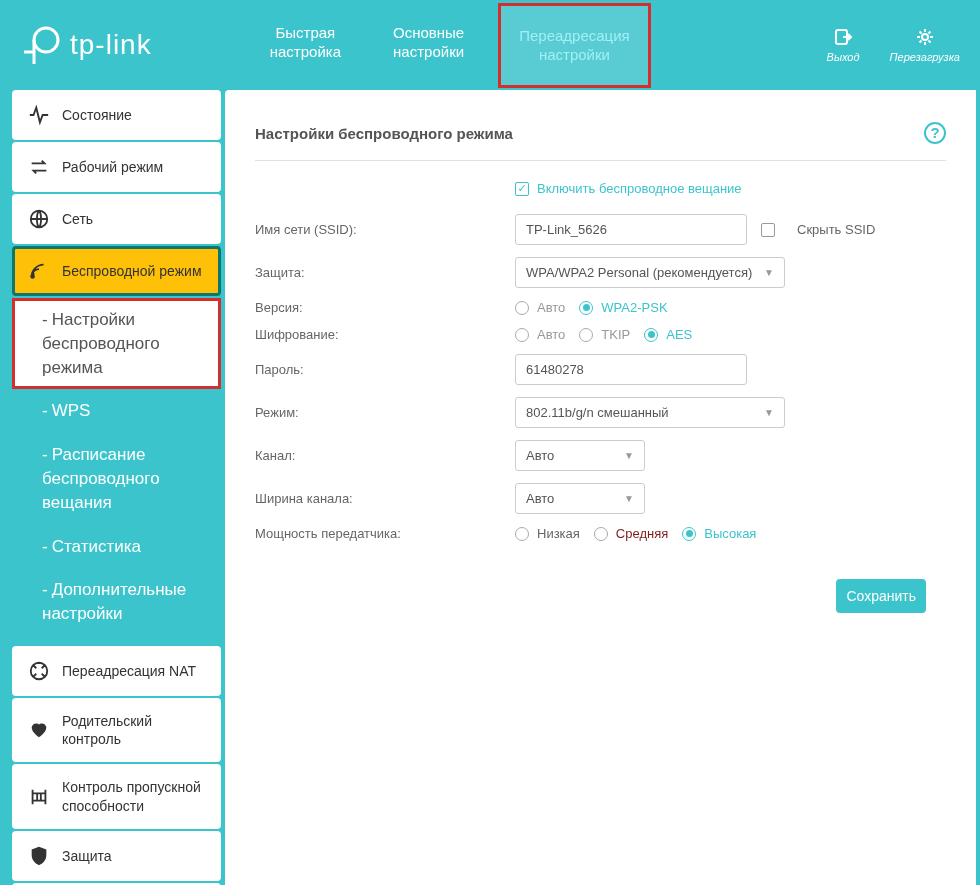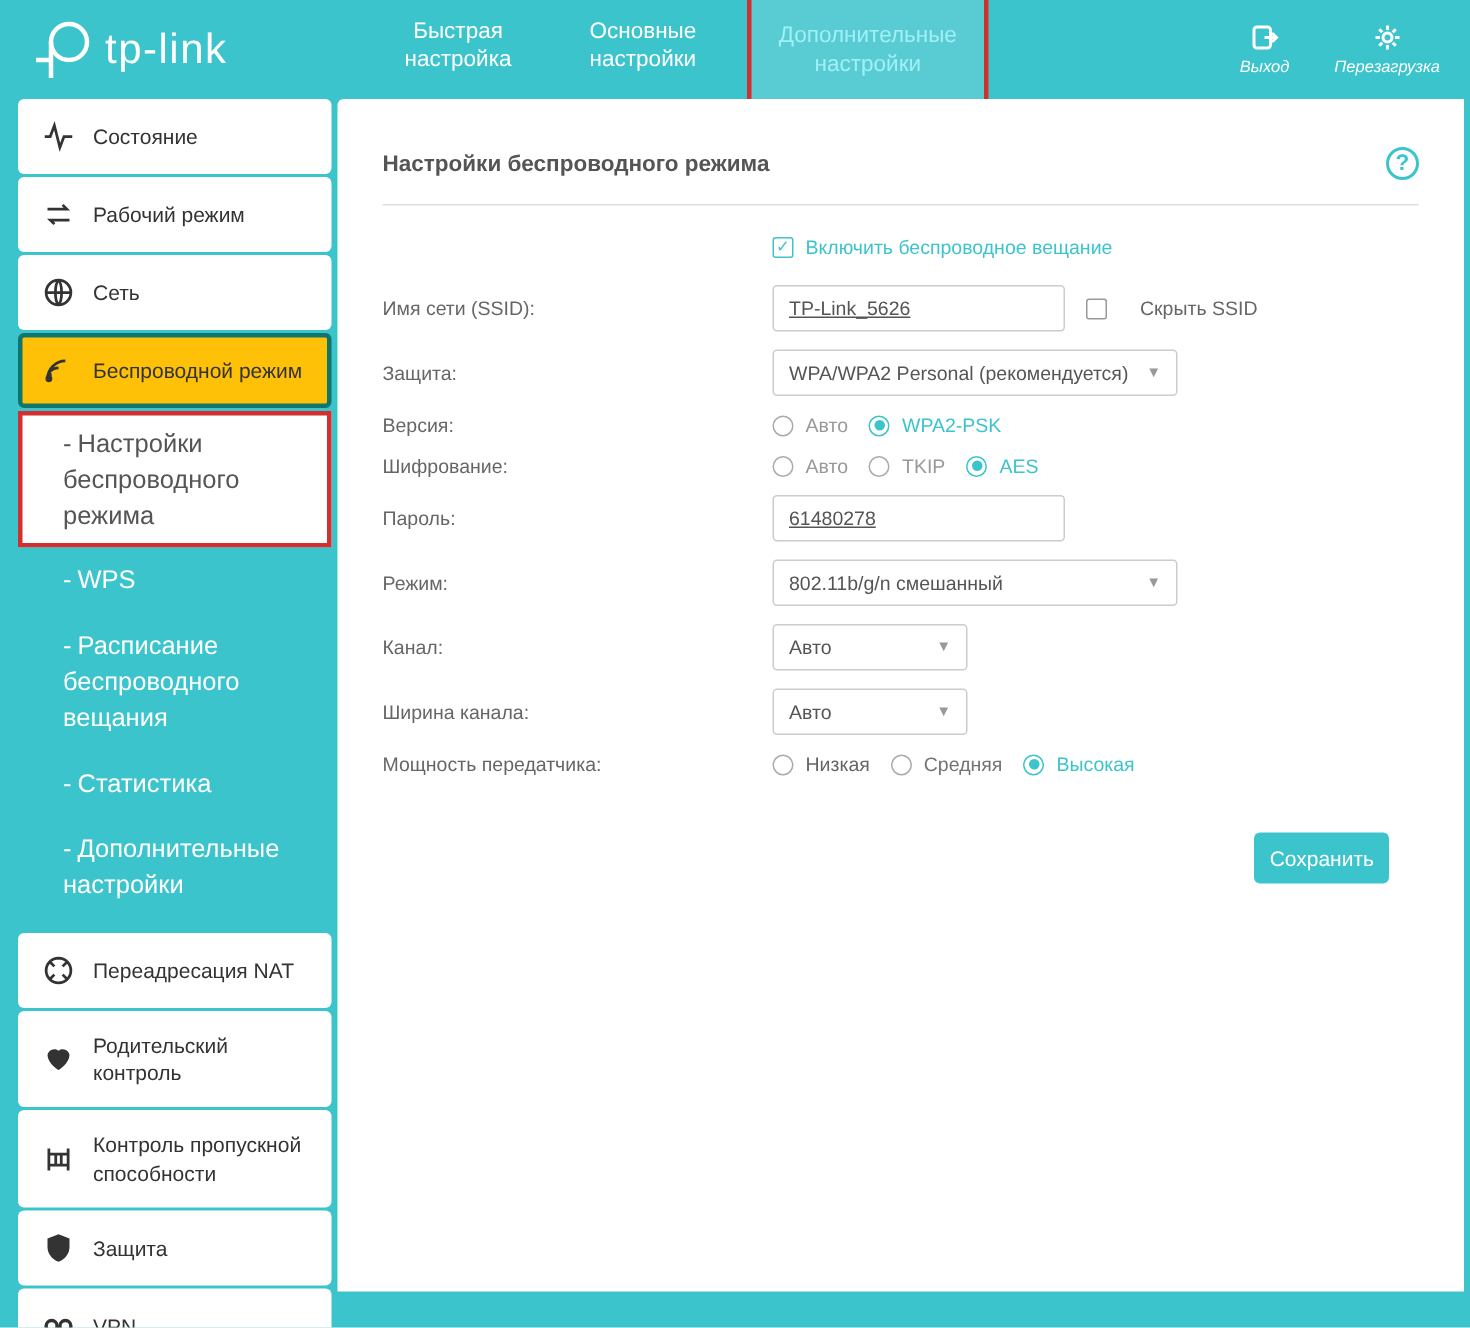--- a/index.html
+++ b/index.html
@@ -1,17 +1,17 @@
 <!DOCTYPE html>
 <html><head>
 <meta charset="utf-8">
 <style>
 * { box-sizing: border-box; margin: 0; padding: 0; font-family: Arial, sans-serif; }
 body { width: 980px; height: 885px; background: #3cc4cc; overflow: hidden; }
-.header { height: 66px; display: flex; align-items: center; padding: 0 20px; }
+.header { height: 90px; display: flex; align-items: center; padding: 0 20px; }
 .logo { display: flex; align-items: center; color: #fff; font-size: 28px; font-weight: 300; letter-spacing: 1px; }
 .logo-icon { width: 42px; height: 42px; margin-right: 8px; }
 .tabs { display: flex; margin-left: 100px; gap: 16px; }
 .tab { color: #fff; font-size: 15px; text-align: center; padding: 20px 18px; cursor: pointer; line-height: 1.3; }
 .tab.active { background: rgba(255,255,255,0.15); color: #a0f0f5; }
 .tab.highlight { border: 3px solid #d32f2f; }
 .header-actions { margin-left: auto; display: flex; gap: 30px; }
 .header-action { text-align: center; color: #fff; font-size: 11px; cursor: pointer; font-style: italic; }
 .header-action svg { display: block; margin: 0 auto 4px; }
 .main { display: flex; height: 795px; background: #3cc4cc; border-radius: 22px; }
@@ -27,21 +27,21 @@
 .content { flex: 1; background: #fff; border-radius: 4px 0 0 0; padding: 32px 30px; margin-right: 4px; }
 .content-header { display: flex; align-items: center; border-bottom: 1px solid #e0e0e0; padding-bottom: 16px; margin-bottom: 20px; }
 .content-title { font-size: 15px; font-weight: 600; color: #555; }
 .help-icon { margin-left: auto; width: 22px; height: 22px; border: 2px solid #3cc4cc; border-radius: 50%; color: #3cc4cc; text-align: center; line-height: 18px; font-size: 15px; font-weight: bold; cursor: pointer; }
 .form-row { display: flex; align-items: center; margin-bottom: 12px; font-size: 13px; }
 .form-label { width: 260px; color: #666; }
 .form-control { flex: 1; display: flex; align-items: center; gap: 14px; }
 .checkbox-row { margin-left: 260px; margin-bottom: 18px; display: flex; align-items: center; font-size: 13px; }
 .chk { width: 14px; height: 14px; border: 1px solid #3cc4cc; border-radius: 2px; margin-right: 8px; display: inline-flex; align-items: center; justify-content: center; color: #3cc4cc; font-size: 11px; cursor: pointer; }
 .chk-empty { border-color: #999; color: transparent; }
-input[type=text] { width: 195px; padding: 7px 10px; border: 1px solid #ccc; border-radius: 3px; font-size: 13px; color: #555; text-decoration: underline; }
+input[type=text] { width: 232px; padding: 7px 10px; border: 1px solid #ccc; border-radius: 3px; font-size: 13px; color: #555; }
 .select { width: 270px; padding: 7px 10px; border: 1px solid #ccc; border-radius: 3px; font-size: 13px; color: #555; background: #fff; display: flex; align-items: center; cursor: pointer; }
 .select.narrow { width: 130px; }
 .select .arrow { margin-left: auto; font-size: 10px; color: #999; }
 .radio { width: 14px; height: 14px; border: 1px solid #aaa; border-radius: 50%; display: inline-flex; align-items: center; justify-content: center; cursor: pointer; }
 .radio.checked::after { content:''; width: 7px; height: 7px; background: #3cc4cc; border-radius: 50%; }
 .radio.checked { border-color: #3cc4cc; }
 .radio-label { font-size: 13px; cursor: pointer; }
 .radio-label.active { color: #3cc4cc; }
 .radio-label.muted { color: #999; }
 .radio-group { display: flex; align-items: center; gap: 8px; }
@@ -54,21 +54,21 @@
   <div class="logo">
     <svg class="logo-icon" viewBox="0 0 42 42" fill="none" stroke="#fff" stroke-width="3">
         <circle cx="26" cy="16" r="12"></circle>
         <path d="M14 16 V40 M4 28 H14"></path>
       </svg>
     <span>tp-link</span>
   </div>
   <div class="tabs">
     <div class="tab"><span>Быстрая</span><br><span>настройка</span></div>
     <div class="tab"><span>Основные</span><br><span>настройки</span></div>
-    <div class="tab active highlight"><span>Дополнительные</span><br><span>настройки</span></div>
+    <div class="tab active highlight"><span>Переадресация</span><br><span>настройки</span></div>
   </div>
   <div class="header-actions">
     <div class="header-action">
       <svg width="20" height="20" fill="none" stroke="#fff" stroke-width="2">
           <rect x="3" y="3" width="11" height="14" rx="2"></rect>
           <path d="M10 10h8M15 7l3 3-3 3"></path>
         </svg>
       <span>Выход</span>
     </div>
     <div class="header-action">
@@ -257,21 +257,21 @@
 
     <div class="form-row">
       <div class="form-label">Мощность передатчика:</div>
       <div class="form-control">
         <div class="radio-group">
             <span class="radio"></span>
             <span class="radio-label" style="color:#666">Низкая</span>
           </div>
         <div class="radio-group">
             <span class="radio"></span>
-            <span class="radio-label" style="color:#737373">Средняя</span>
+            <span class="radio-label" style="color:#7f1d1d">Средняя</span>
           </div>
         <div class="radio-group">
             <span class="radio checked"></span>
             <span class="radio-label active">Высокая</span>
           </div>
       </div>
     </div>
 
     <button class="save-btn">Сохранить</button>
   </div>

